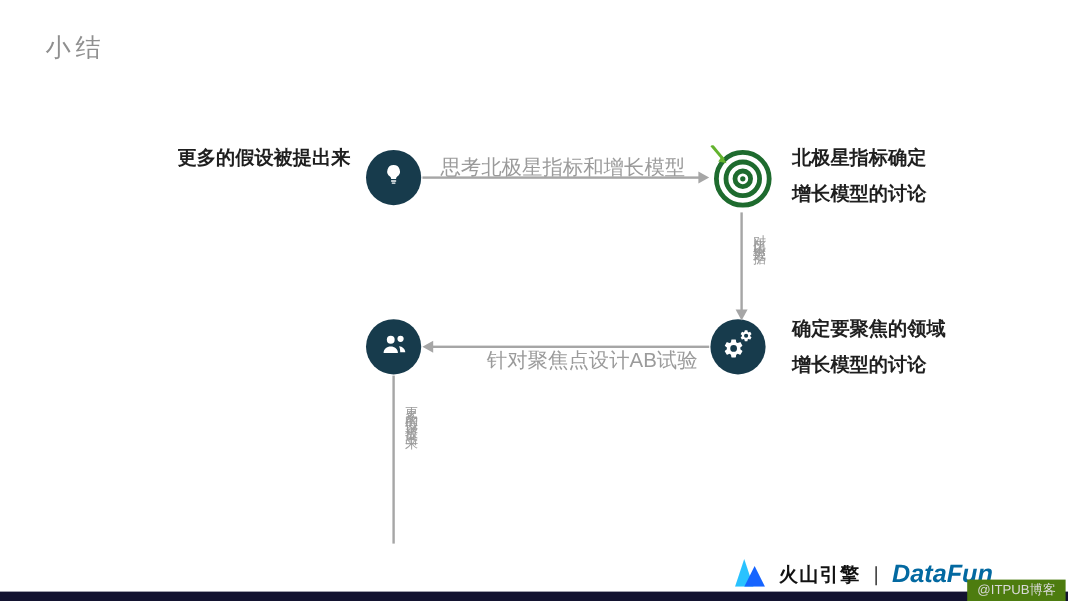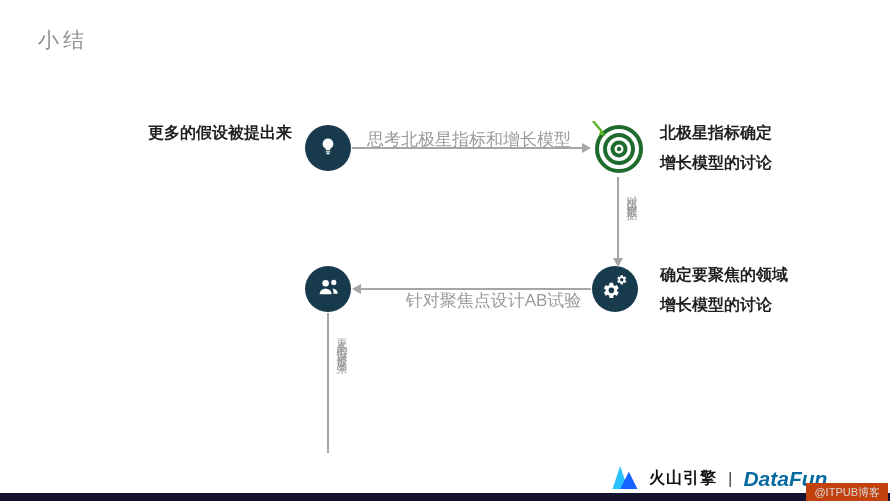--- a/index.html
+++ b/index.html
@@ -26,21 +26,21 @@
   .elabel { position: absolute; font-size: 17px; color: #9b9b9b; text-align: center; }
   .vlabel { position: absolute; font-size: 11px; color: #9b9b9b; writing-mode: vertical-rl; letter-spacing: 3px; }
 
   .footer { position: absolute; left: 610px; top: 464px; display: flex; align-items: center; gap: 9px; }
   .vname { font-size: 16px; font-weight: 700; color: #111111; letter-spacing: 1px; }
   .sep { font-size: 17px; color: #444444; margin: 0 2px; }
   .dfname { font-size: 21px; font-weight: 800; font-style: italic; color: #0369a1; }
 
   .strip { position: absolute; left: 0; bottom: 0; width: 100%; height: 8px; background: #131330; }
   .watermark { position: absolute; right: 2px; bottom: 0; height: 18px; line-height: 18px; padding: 0 8px;
-               background: #c2410c; color: #d9d9d9; font-size: 11px; }
+               background: #4d7c0f; color: #d9d9d9; font-size: 11px; }
 </style>
 </head>
 <body>
 
 <div class="slide">
 
   <div class="title">小结</div>
 
   <div class="nlabel right-align" style="left:120px; top:118px; width:172px;">
     <div>更多的假设被提出来</div>

